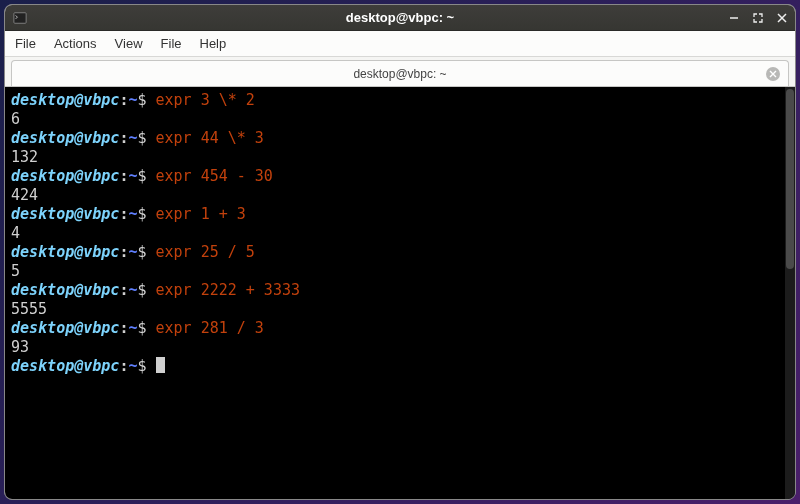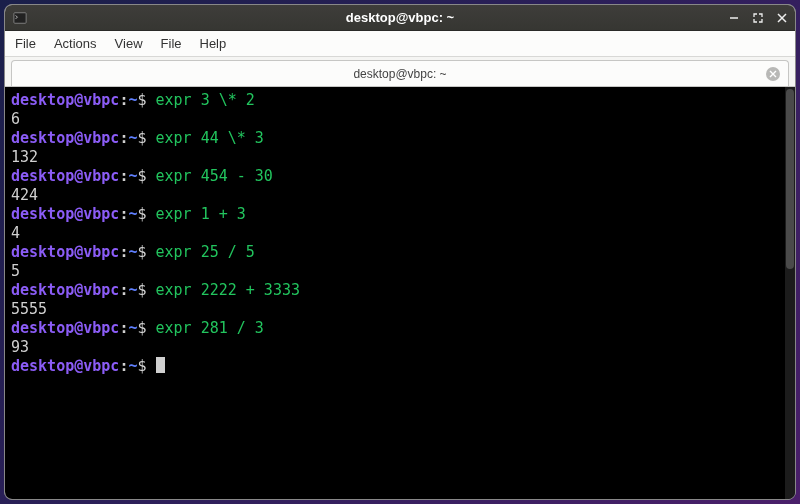--- a/index.html
+++ b/index.html
@@ -118,25 +118,25 @@
 .terminal {
   flex: 1;
   padding: 4px 6px;
   font-family: "DejaVu Sans Mono", "Menlo", "Consolas", monospace;
   font-size: 15px;
   line-height: 19px;
   color: #d0d0d0;
   white-space: pre;
   overflow: hidden;
 }
-.prompt-user { color: #8b5cf6; font-weight: bold; }
+.prompt-user { color: #7dd3fc; font-weight: bold; font-style: italic; }
 .prompt-sep { color: #d0d0d0; font-weight: bold; }
 .prompt-path { color: #6080ff; font-weight: bold; }
 .prompt-dollar { color: #d0d0d0; }
-.cmd { color: #22c55e; }
+.cmd { color: #c2410c; }
 .out { color: #d0d0d0; }
 .cursor {
   display: inline-block;
   width: 9px;
   height: 16px;
   background: #d0d0d0;
   vertical-align: -2px;
 }
 .scrollbar {
   width: 10px;

